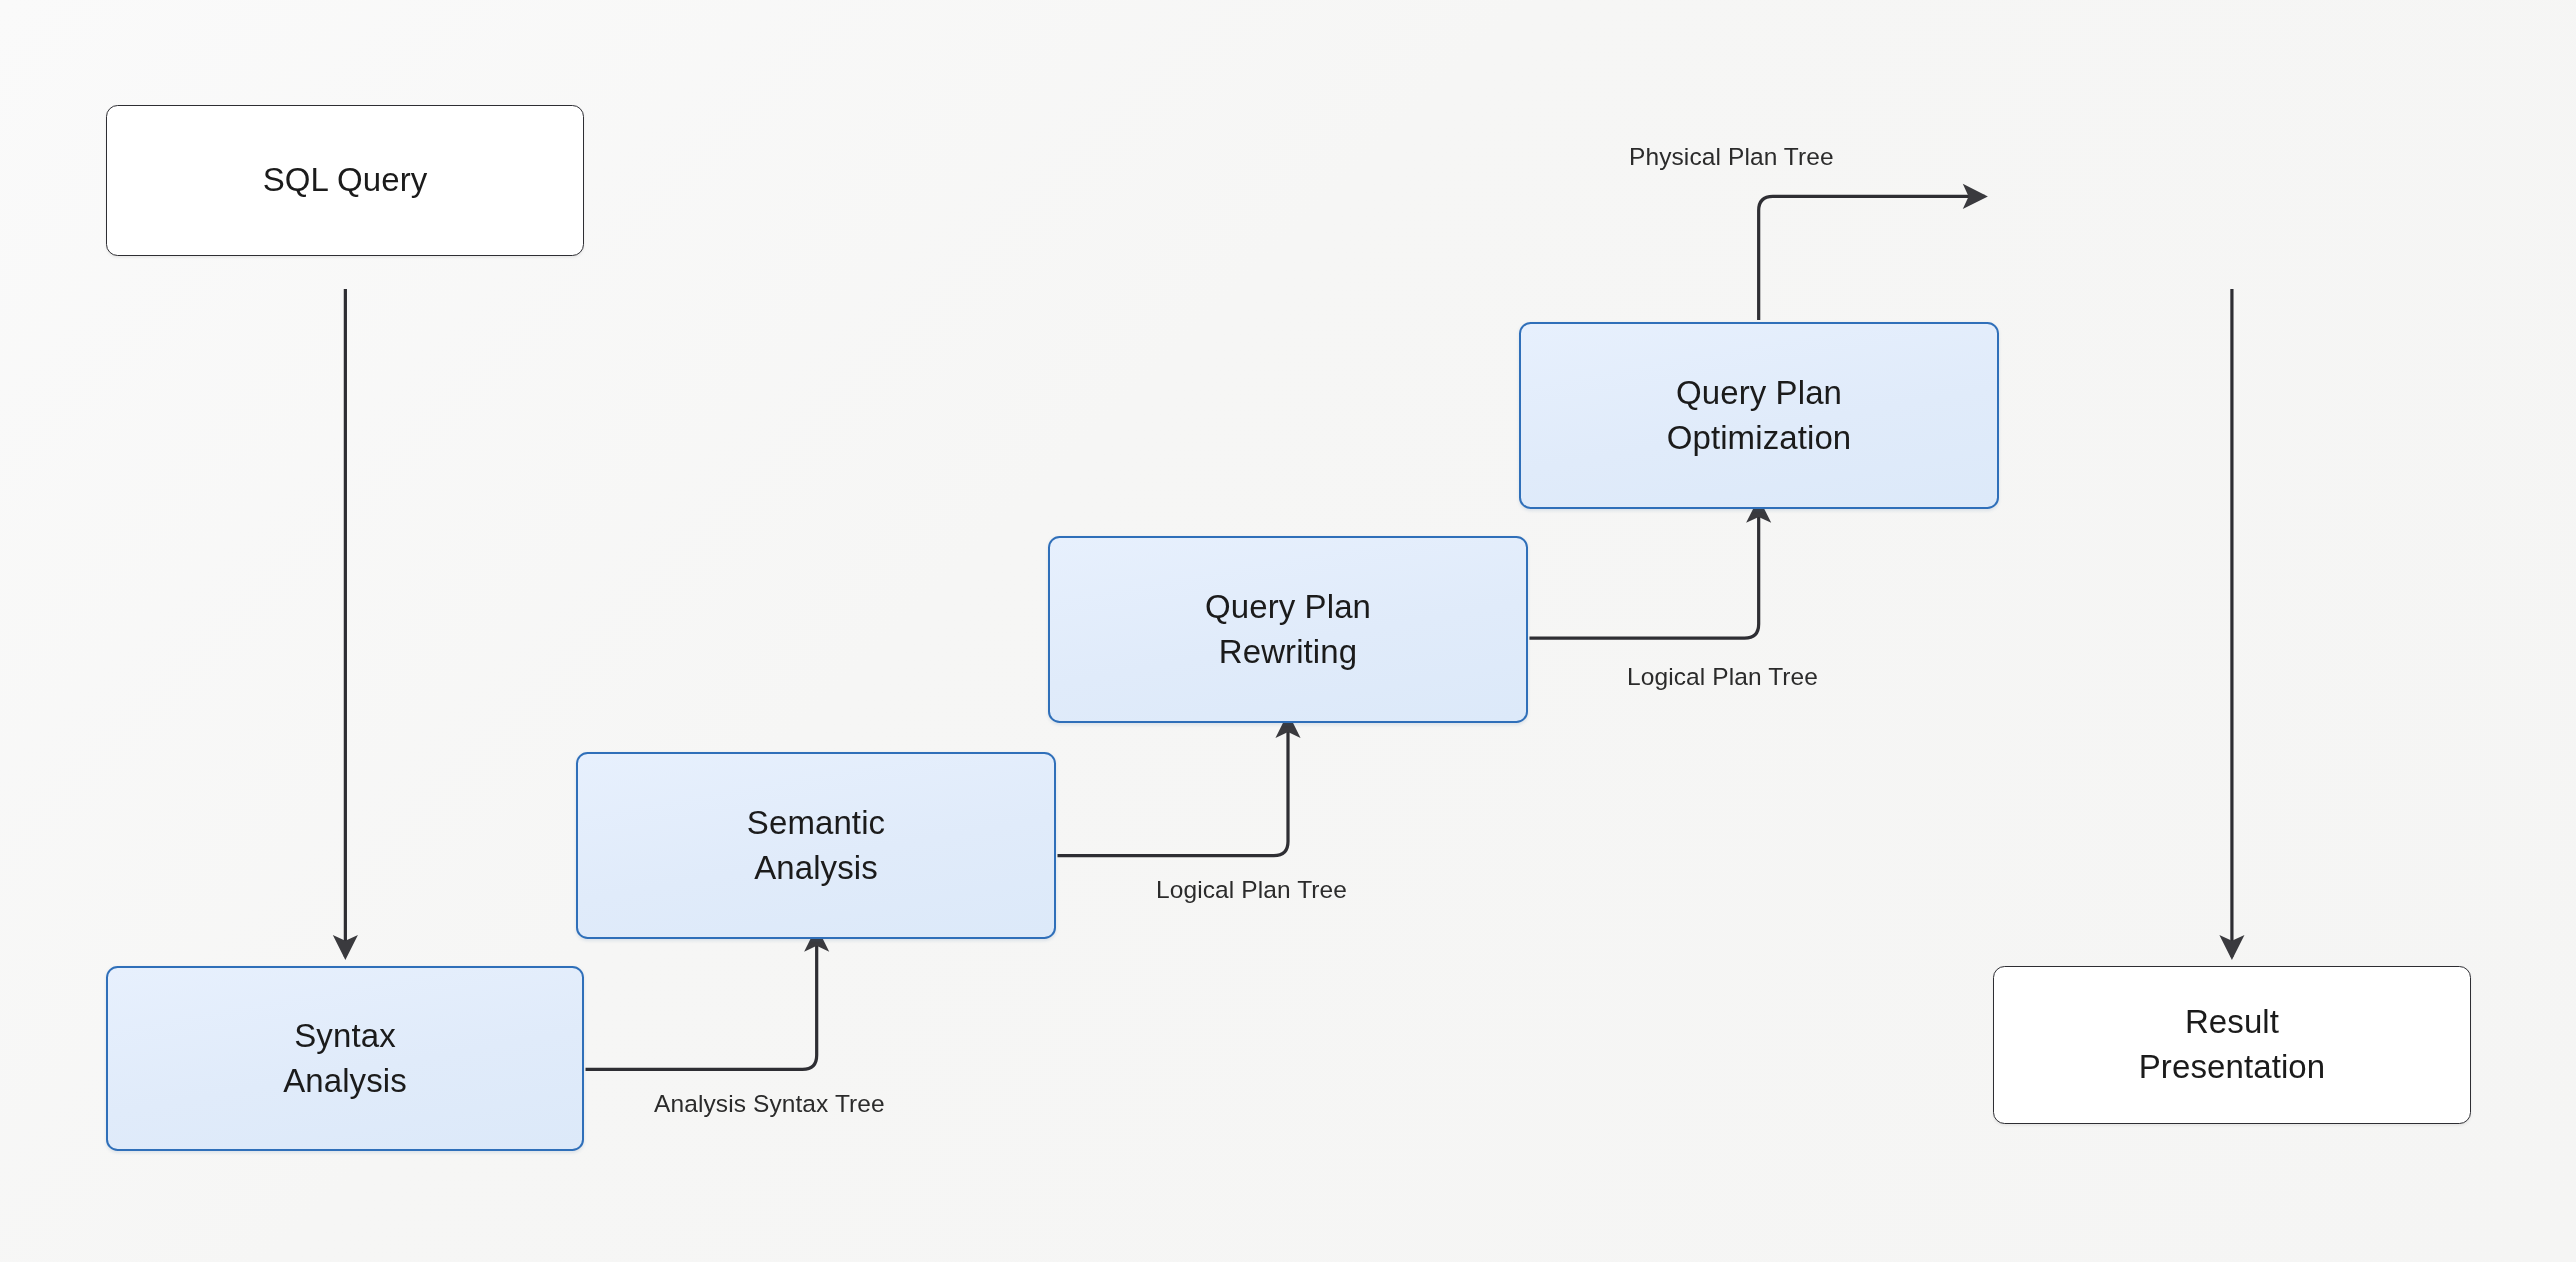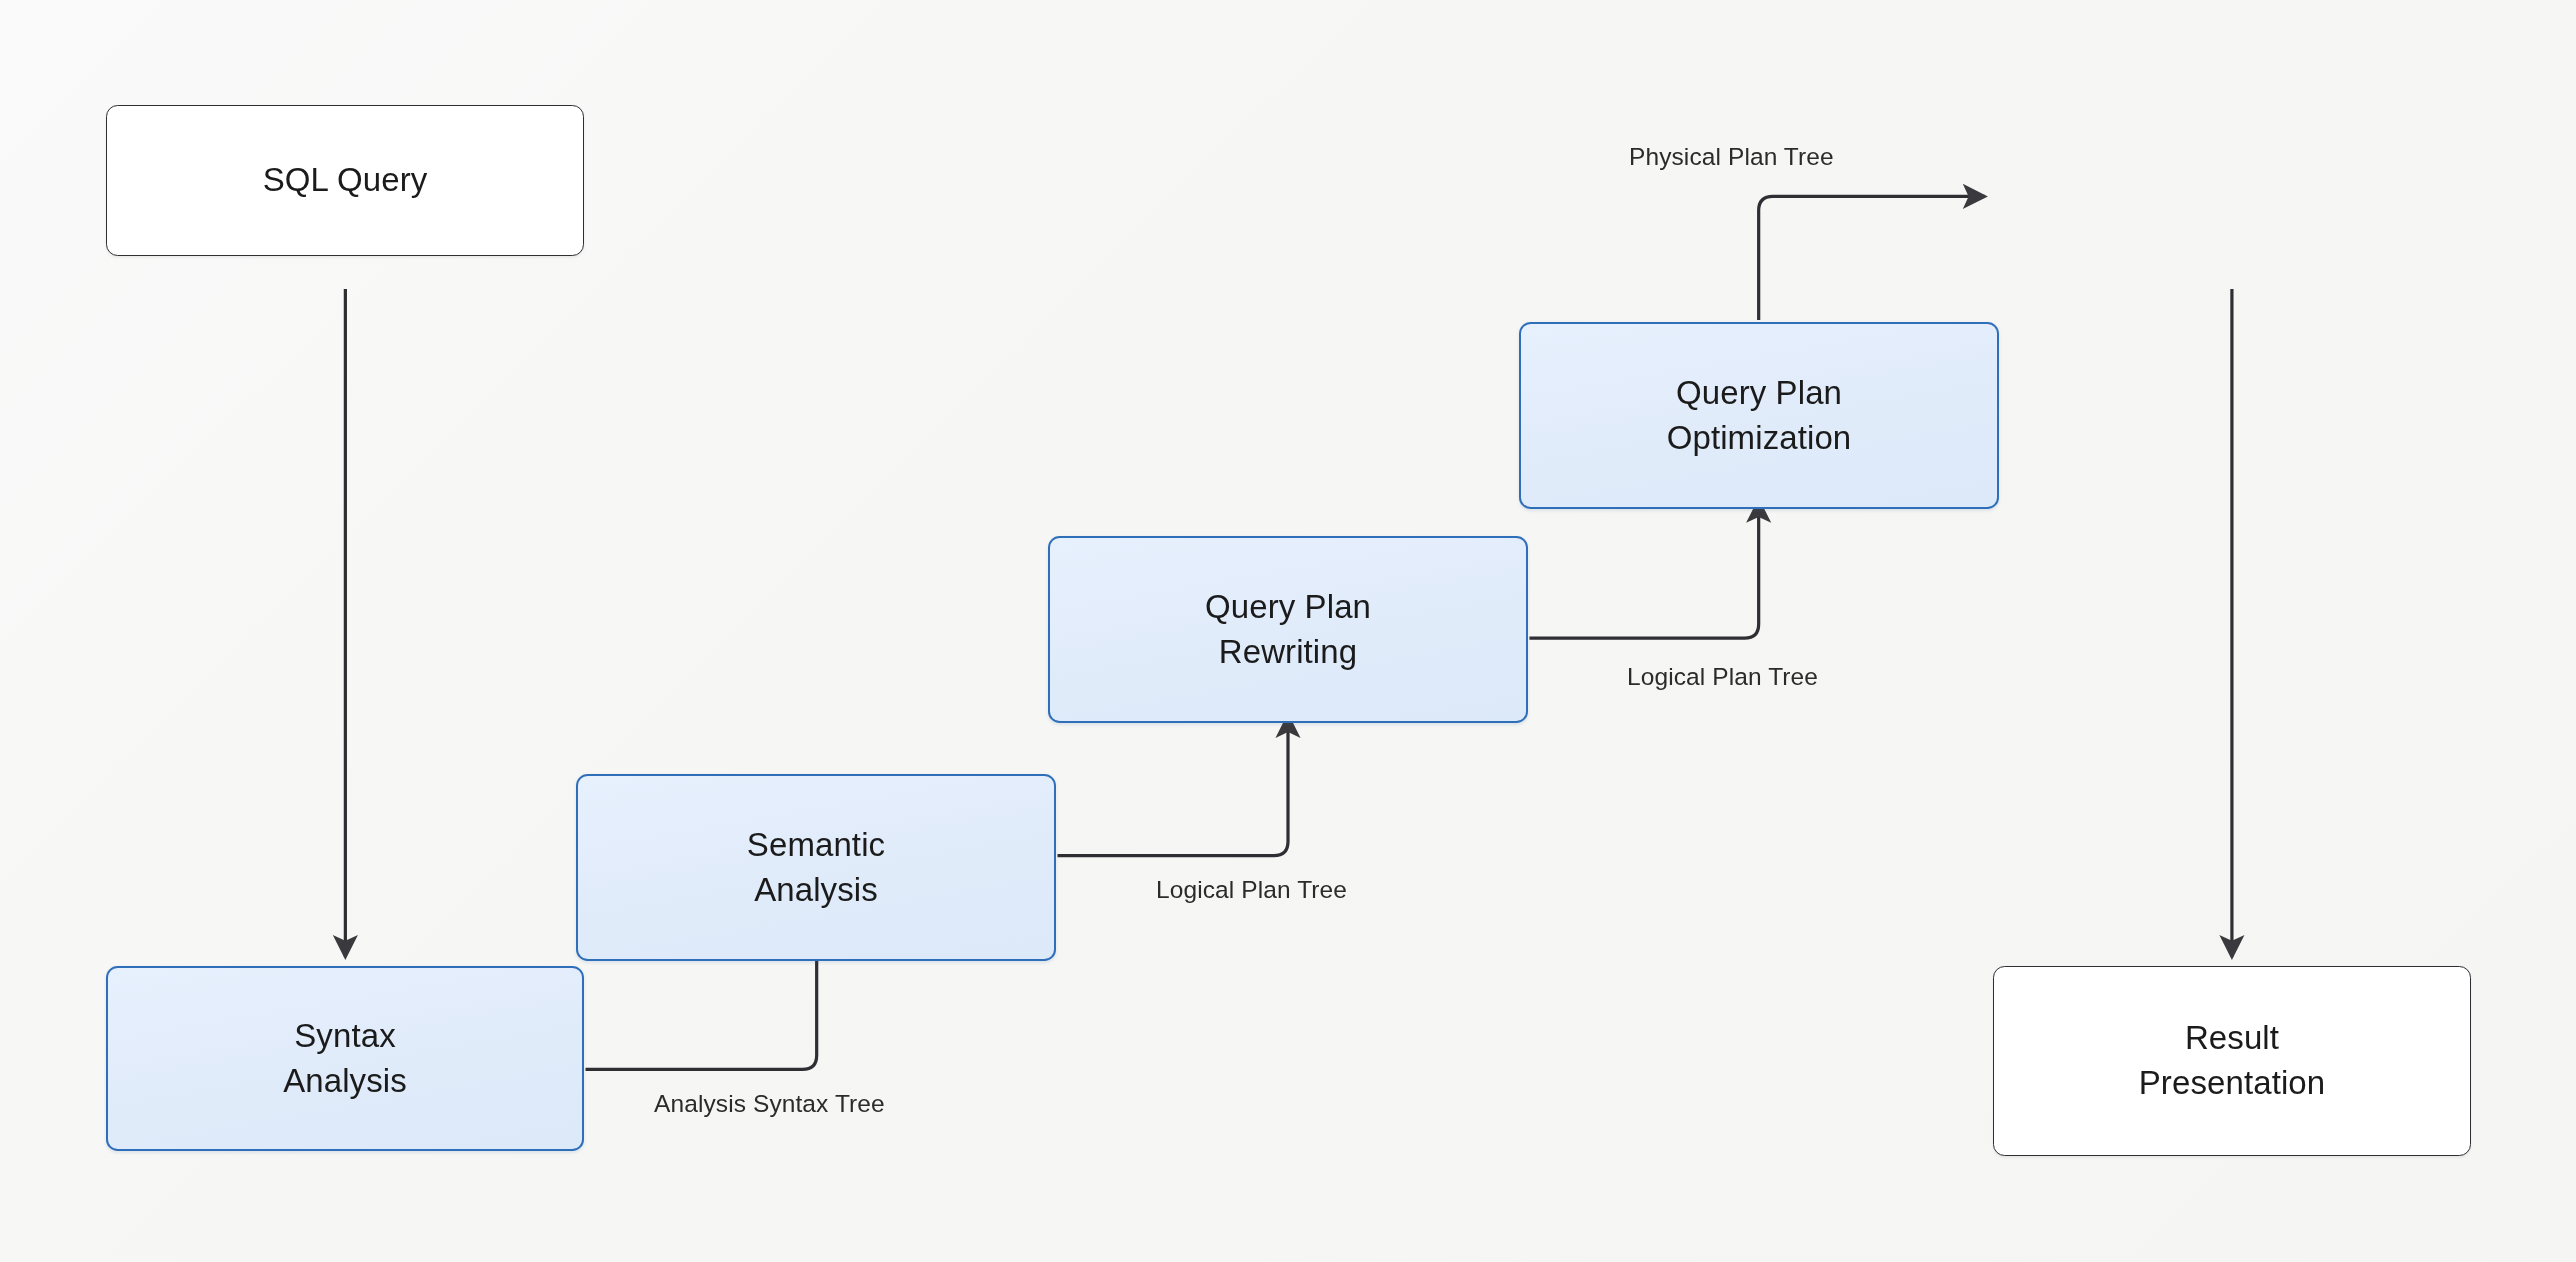--- a/index.html
+++ b/index.html
@@ -88,37 +88,37 @@
 
   <div class="node plain" style="left:106px; top:105px; width:478px; height:151px;">
     <span class="line">SQL Query</span>
   </div>
 
   <div class="node accent" style="left:106px; top:966px; width:478px; height:185px;">
     <span class="line">Syntax</span>
     <span class="line">Analysis</span>
   </div>
 
-  <div class="node accent" style="left:576px; top:752px; width:480px; height:187px;margin-top:22px;">
+  <div class="node accent" style="left:576px; top:752px; width:480px; height:187px;">
     <span class="line">Semantic</span>
     <span class="line">Analysis</span>
   </div>
 
   <div class="node accent" style="left:1048px; top:536px; width:480px; height:187px;">
     <span class="line">Query Plan</span>
     <span class="line">Rewriting</span>
   </div>
 
   <div class="node accent" style="left:1519px; top:322px; width:480px; height:187px;">
     <span class="line">Query Plan</span>
     <span class="line">Optimization</span>
   </div>
 
 
-  <div class="node plain" style="left:1993px; top:966px; width:478px; height:190px;">
+  <div class="node plain" style="left:1993px; top:966px; width:478px; height:158px;">
     <span class="line">Result</span>
     <span class="line">Presentation</span>
   </div>
 
   <div class="edge-label" style="left:654px; top:1090px;">Analysis Syntax Tree</div>
 
   <div class="edge-label" style="left:1156px; top:876px;">Logical Plan Tree</div>
 
   <div class="edge-label" style="left:1627px; top:663px;">Logical Plan Tree</div>
 

